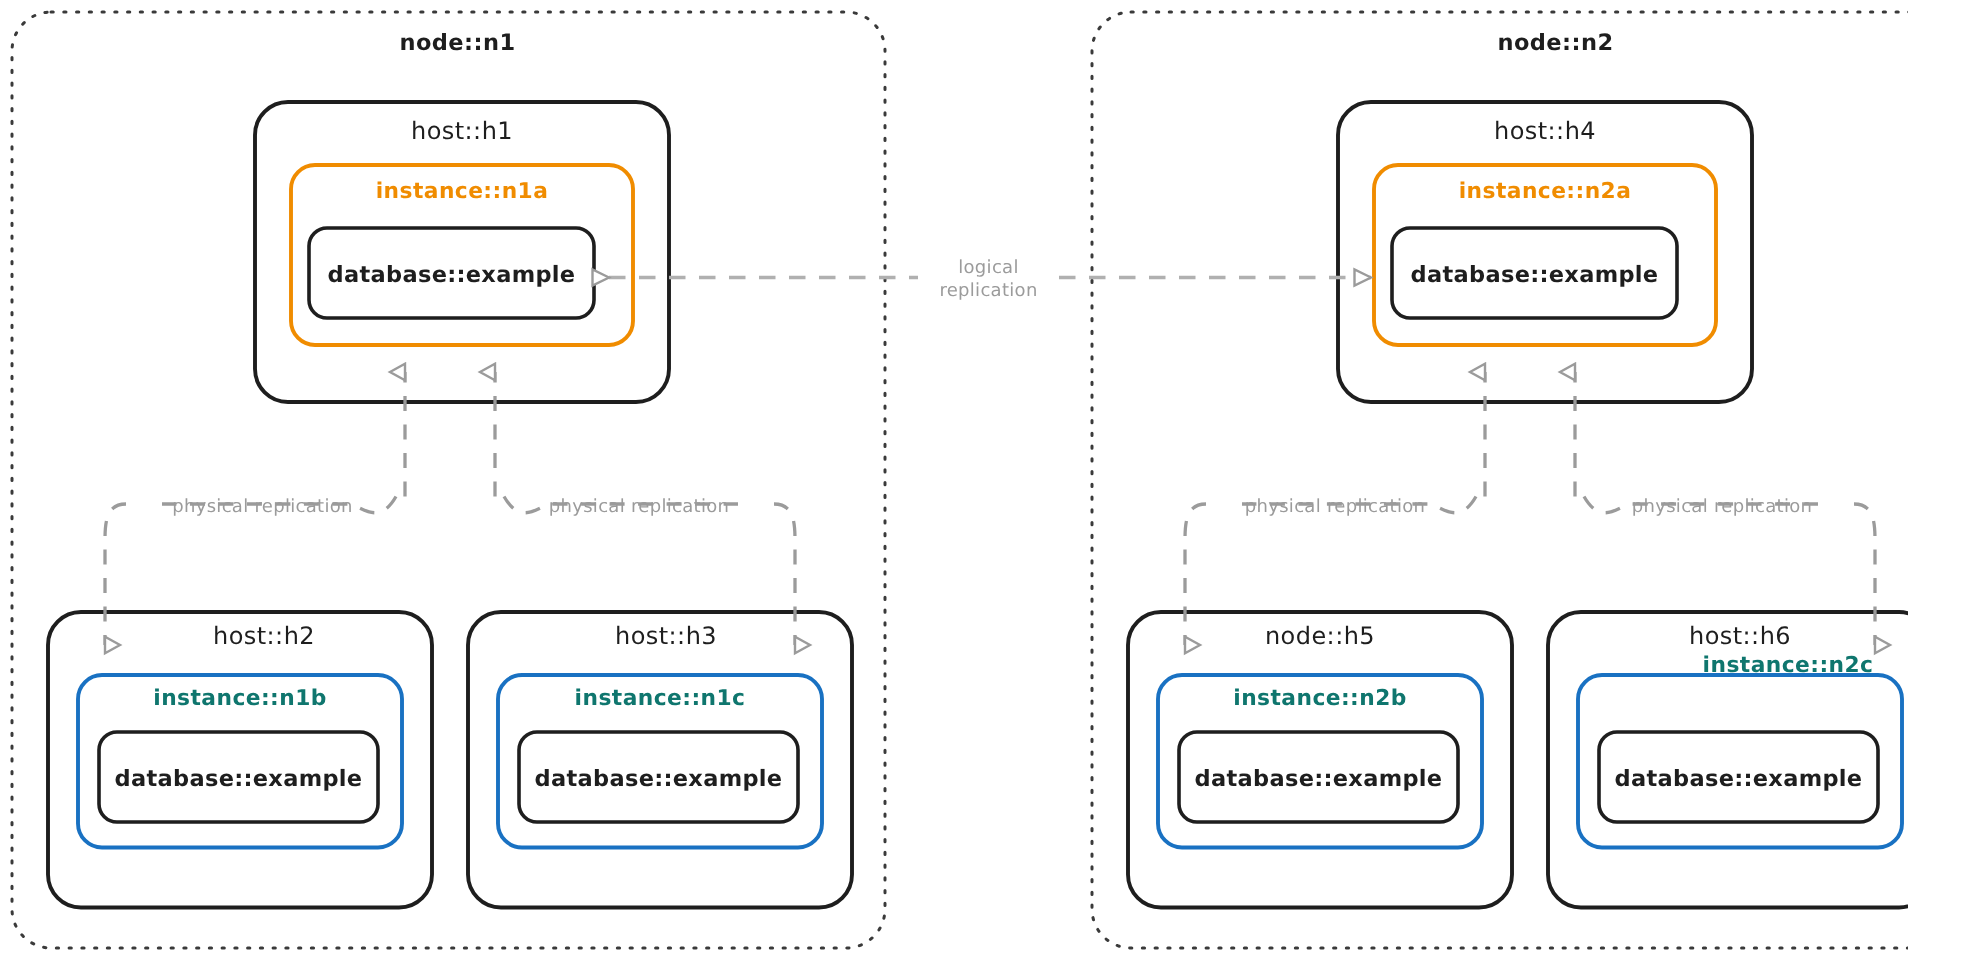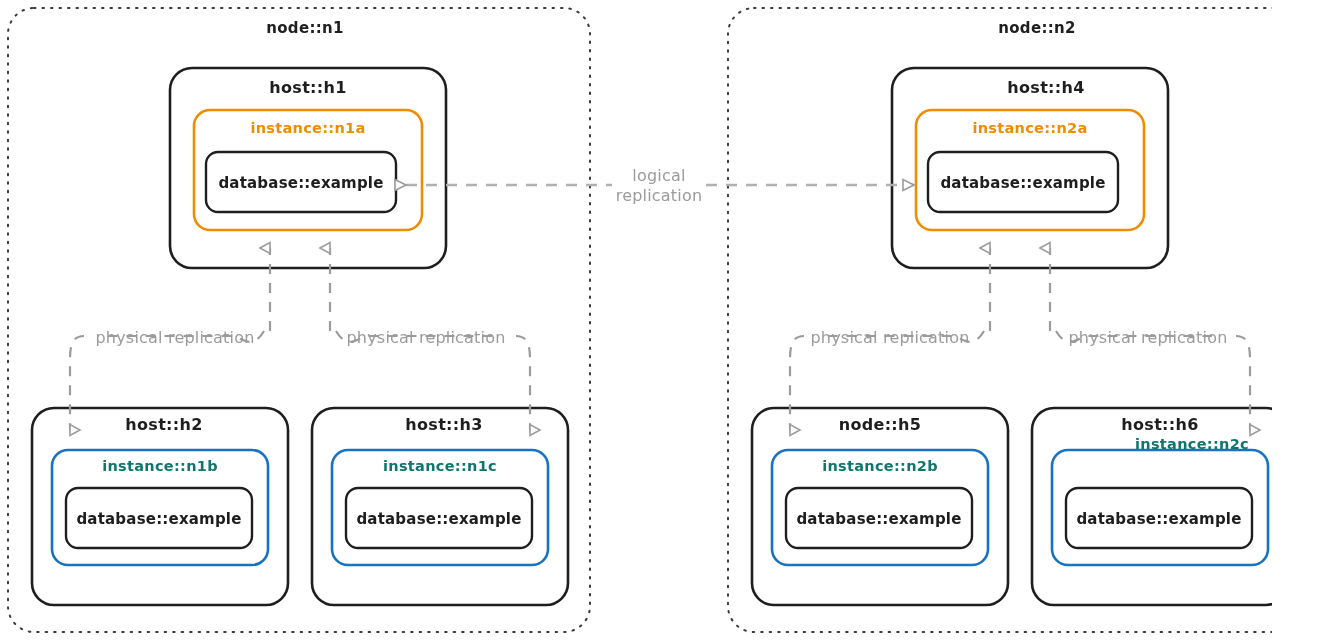--- a/index.html
+++ b/index.html
@@ -11,26 +11,26 @@
     overflow:hidden;
   }
   #canvas{position:absolute;left:0;top:0;width:1320px;height:640px;}
   .lbl{
     position:absolute;
     white-space:nowrap;
     transform:translate(-50%,-50%);
     pointer-events:none;
   }
   .node-label{font-size:15px;font-weight:700;color:#1e1e1e;letter-spacing:.3px;}
-  .host-label{font-size:16px;font-weight:700;color:#1e1e1e;letter-spacing:.3px;}
+  .host-label{font-size:16px;font-weight:400;color:#1e1e1e;letter-spacing:.3px;}
   .instance-label{font-size:14.5px;font-weight:700;letter-spacing:.3px;}
   .instance-label.orange{color:#f08c00;}
   .instance-label.blue{color:#0f766e;}
   .db-label{font-size:15px;font-weight:700;color:#1e1e1e;letter-spacing:.2px;}
-  .edge-label{font-size:16px;font-weight:400;color:#9b9b9b;letter-spacing:.2px;text-align:center;line-height:1.25;}
+  .edge-label{font-size:12px;font-weight:400;color:#9b9b9b;letter-spacing:.2px;text-align:center;line-height:1.25;}
 </style>
 </head>
 <body>
 
 <div id="stage">
 
   <svg id="canvas" viewBox="0 0 1320 640" xmlns="http://www.w3.org/2000/svg">
     <defs>
       <marker id="arrowUp" markerWidth="14" markerHeight="14" refX="7" refY="12" orient="auto-start-reverse" markerUnits="userSpaceOnUse">
         <path d="M7 2 L12.5 12 L1.5 12 Z" fill="#ffffff" stroke="#9b9b9b" stroke-width="1.6"></path>
@@ -98,29 +98,29 @@
     </g>
   </svg>
 
   <div class="lbl node-label" style="left:305px;top:28px;">node::n1</div>
   <div class="lbl node-label" style="left:1020px;top:28px;margin-left:17px;">node::n2</div>
 
   <div class="lbl host-label" style="left:308px;top:87px;">host::h1</div>
   <div class="lbl instance-label orange" style="left:308px;top:128px;">instance::n1a</div>
   <div class="lbl db-label" style="left:301px;top:183px;">database::example</div>
 
-  <div class="lbl host-label" style="left:164px;top:424px;">host::h2</div>
+  <div class="lbl host-label" style="left:176px;top:424px;">host::h2</div>
   <div class="lbl instance-label blue" style="left:160px;top:466px;">instance::n1b</div>
   <div class="lbl db-label" style="left:159px;top:519px;">database::example</div>
 
   <div class="lbl host-label" style="left:444px;top:424px;">host::h3</div>
   <div class="lbl instance-label blue" style="left:440px;top:466px;">instance::n1c</div>
   <div class="lbl db-label" style="left:439px;top:519px;">database::example</div>
 
-  <div class="lbl host-label" style="left:1030px;top:87px;margin-left:16px;">host::h4</div>
+  <div class="lbl host-label" style="left:1030px;top:87px;">host::h4</div>
   <div class="lbl instance-label orange" style="left:1030px;top:128px;">instance::n2a</div>
   <div class="lbl db-label" style="left:1023px;top:183px;">database::example</div>
 
   <div class="lbl host-label" style="left:880px;top:424px;">node::h5</div>
   <div class="lbl instance-label blue" style="left:880px;top:466px;">instance::n2b</div>
   <div class="lbl db-label" style="left:879px;top:519px;">database::example</div>
 
   <div class="lbl host-label" style="left:1160px;top:424px;">host::h6</div>
   <div class="lbl instance-label blue" style="left:1160px;top:444px;margin-left:32px;">instance::n2c</div>
   <div class="lbl db-label" style="left:1159px;top:519px;">database::example</div>

